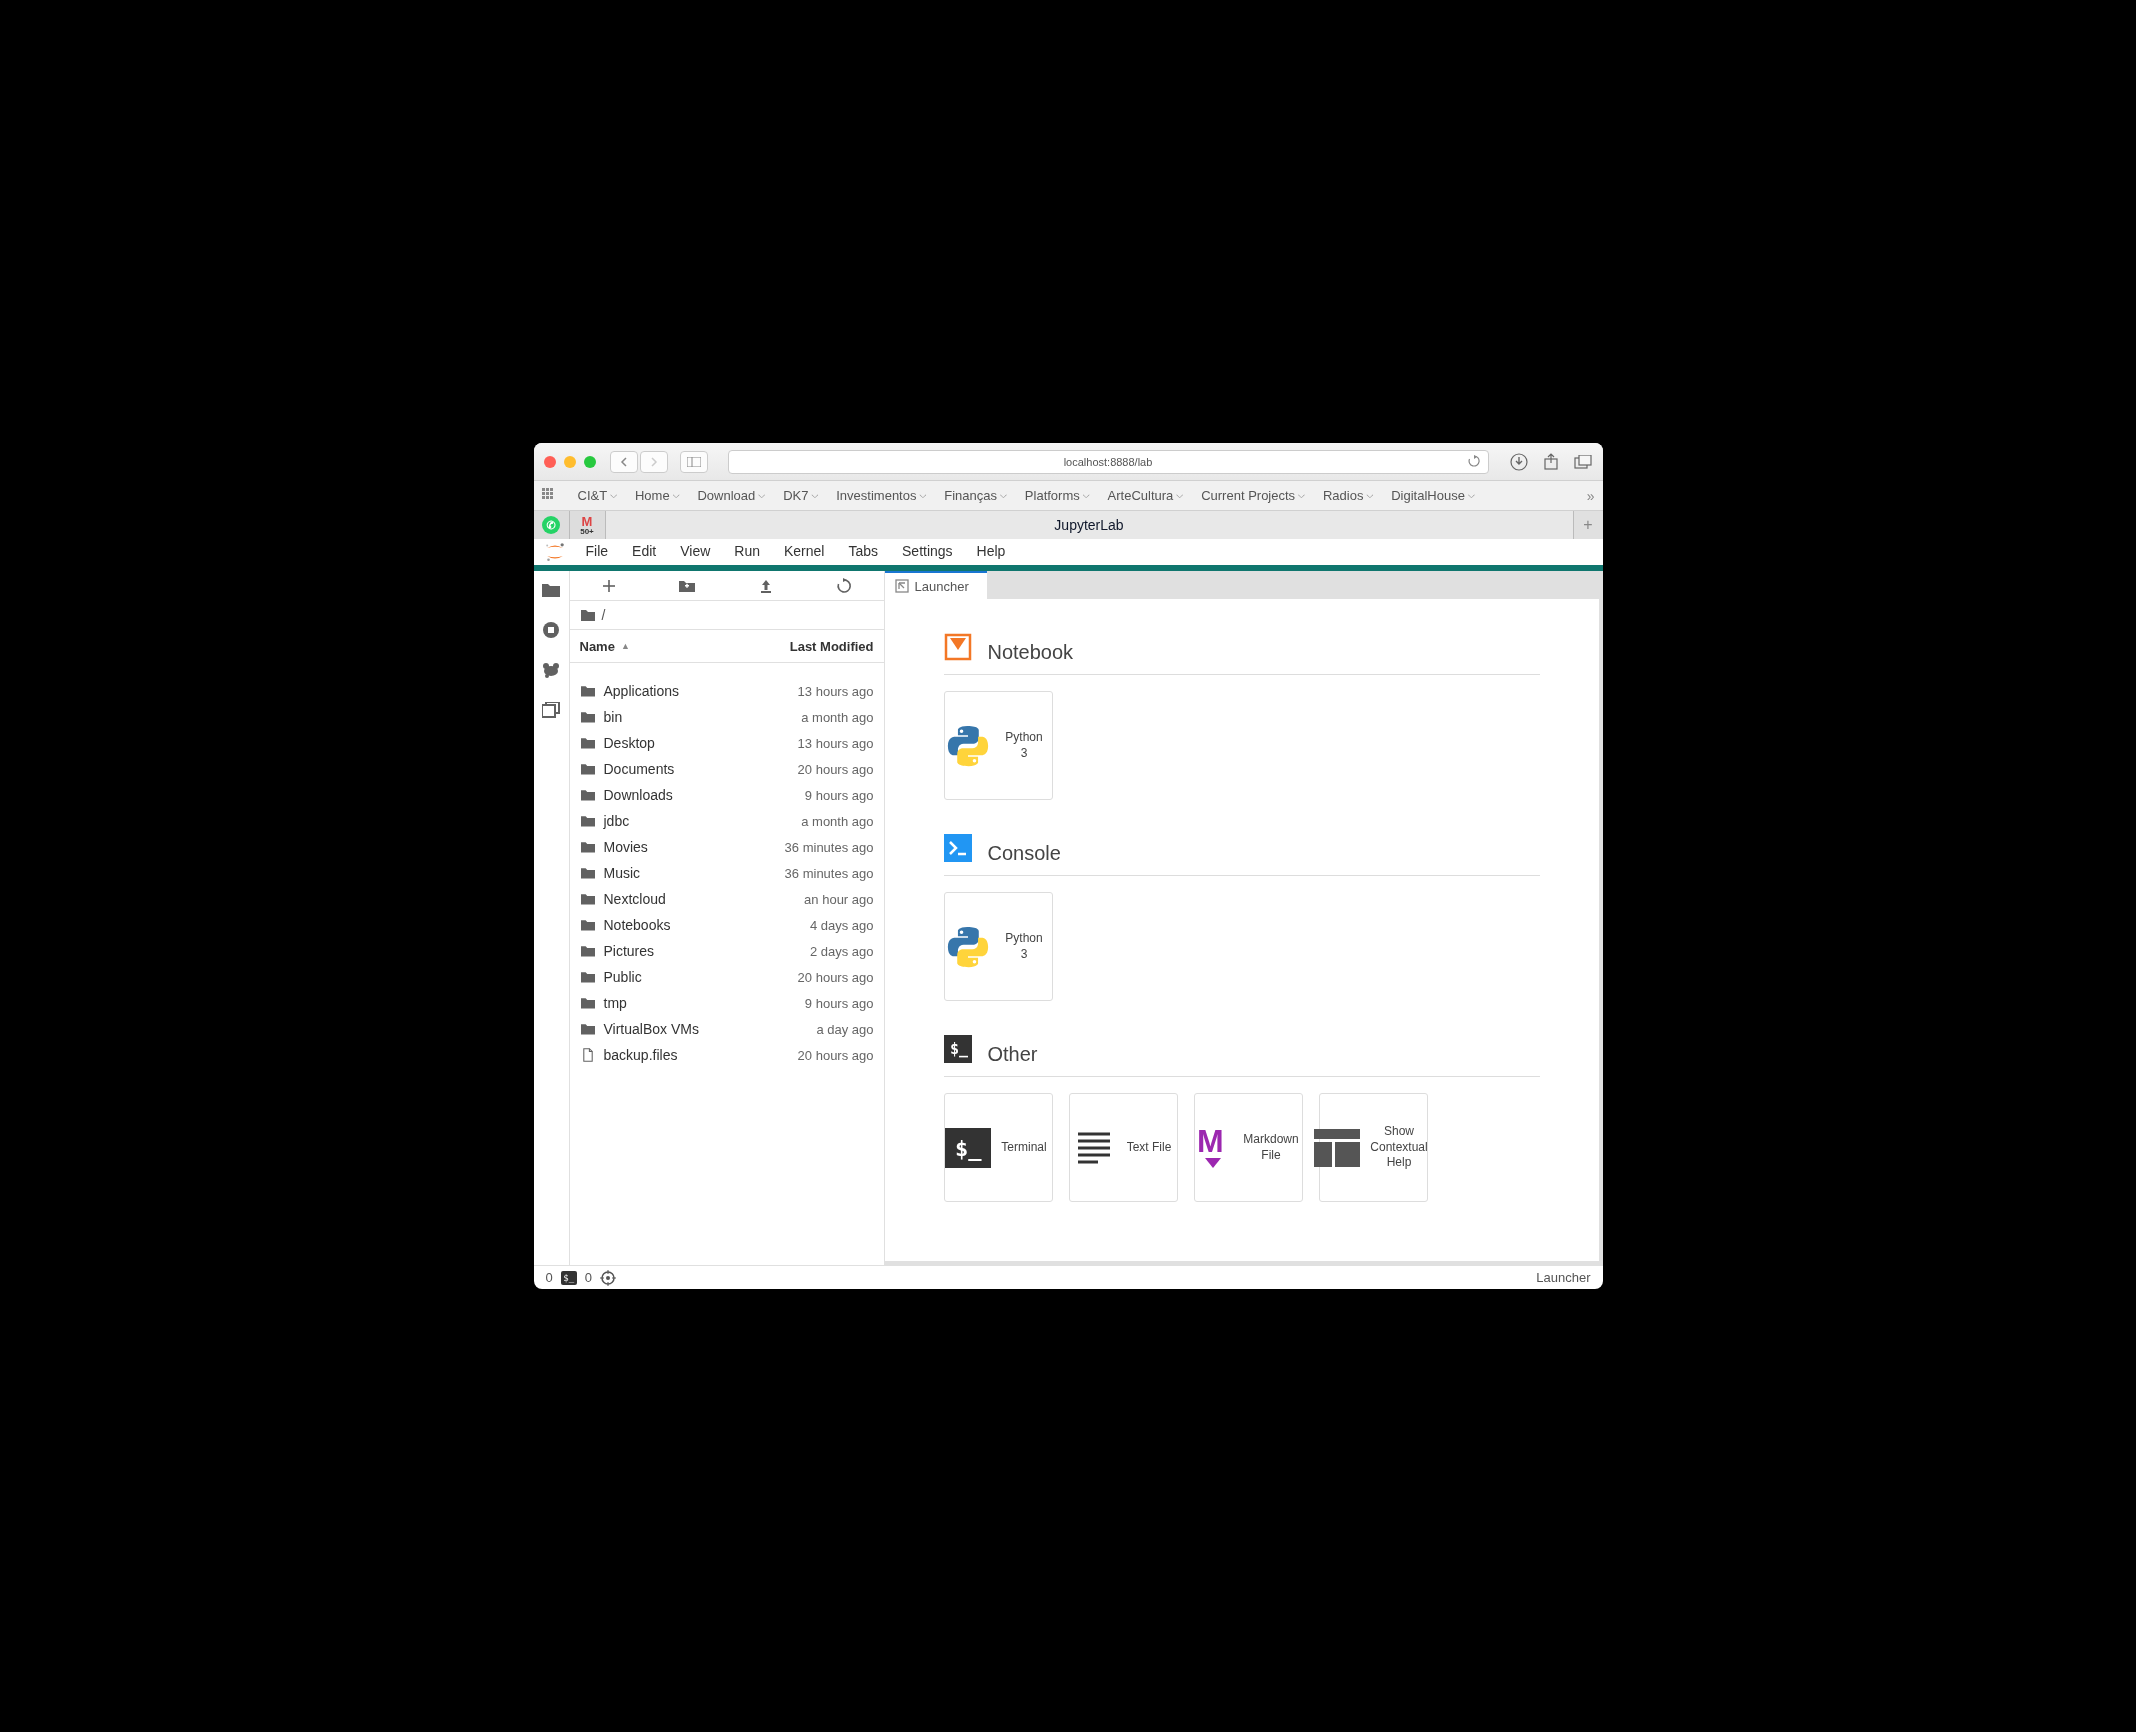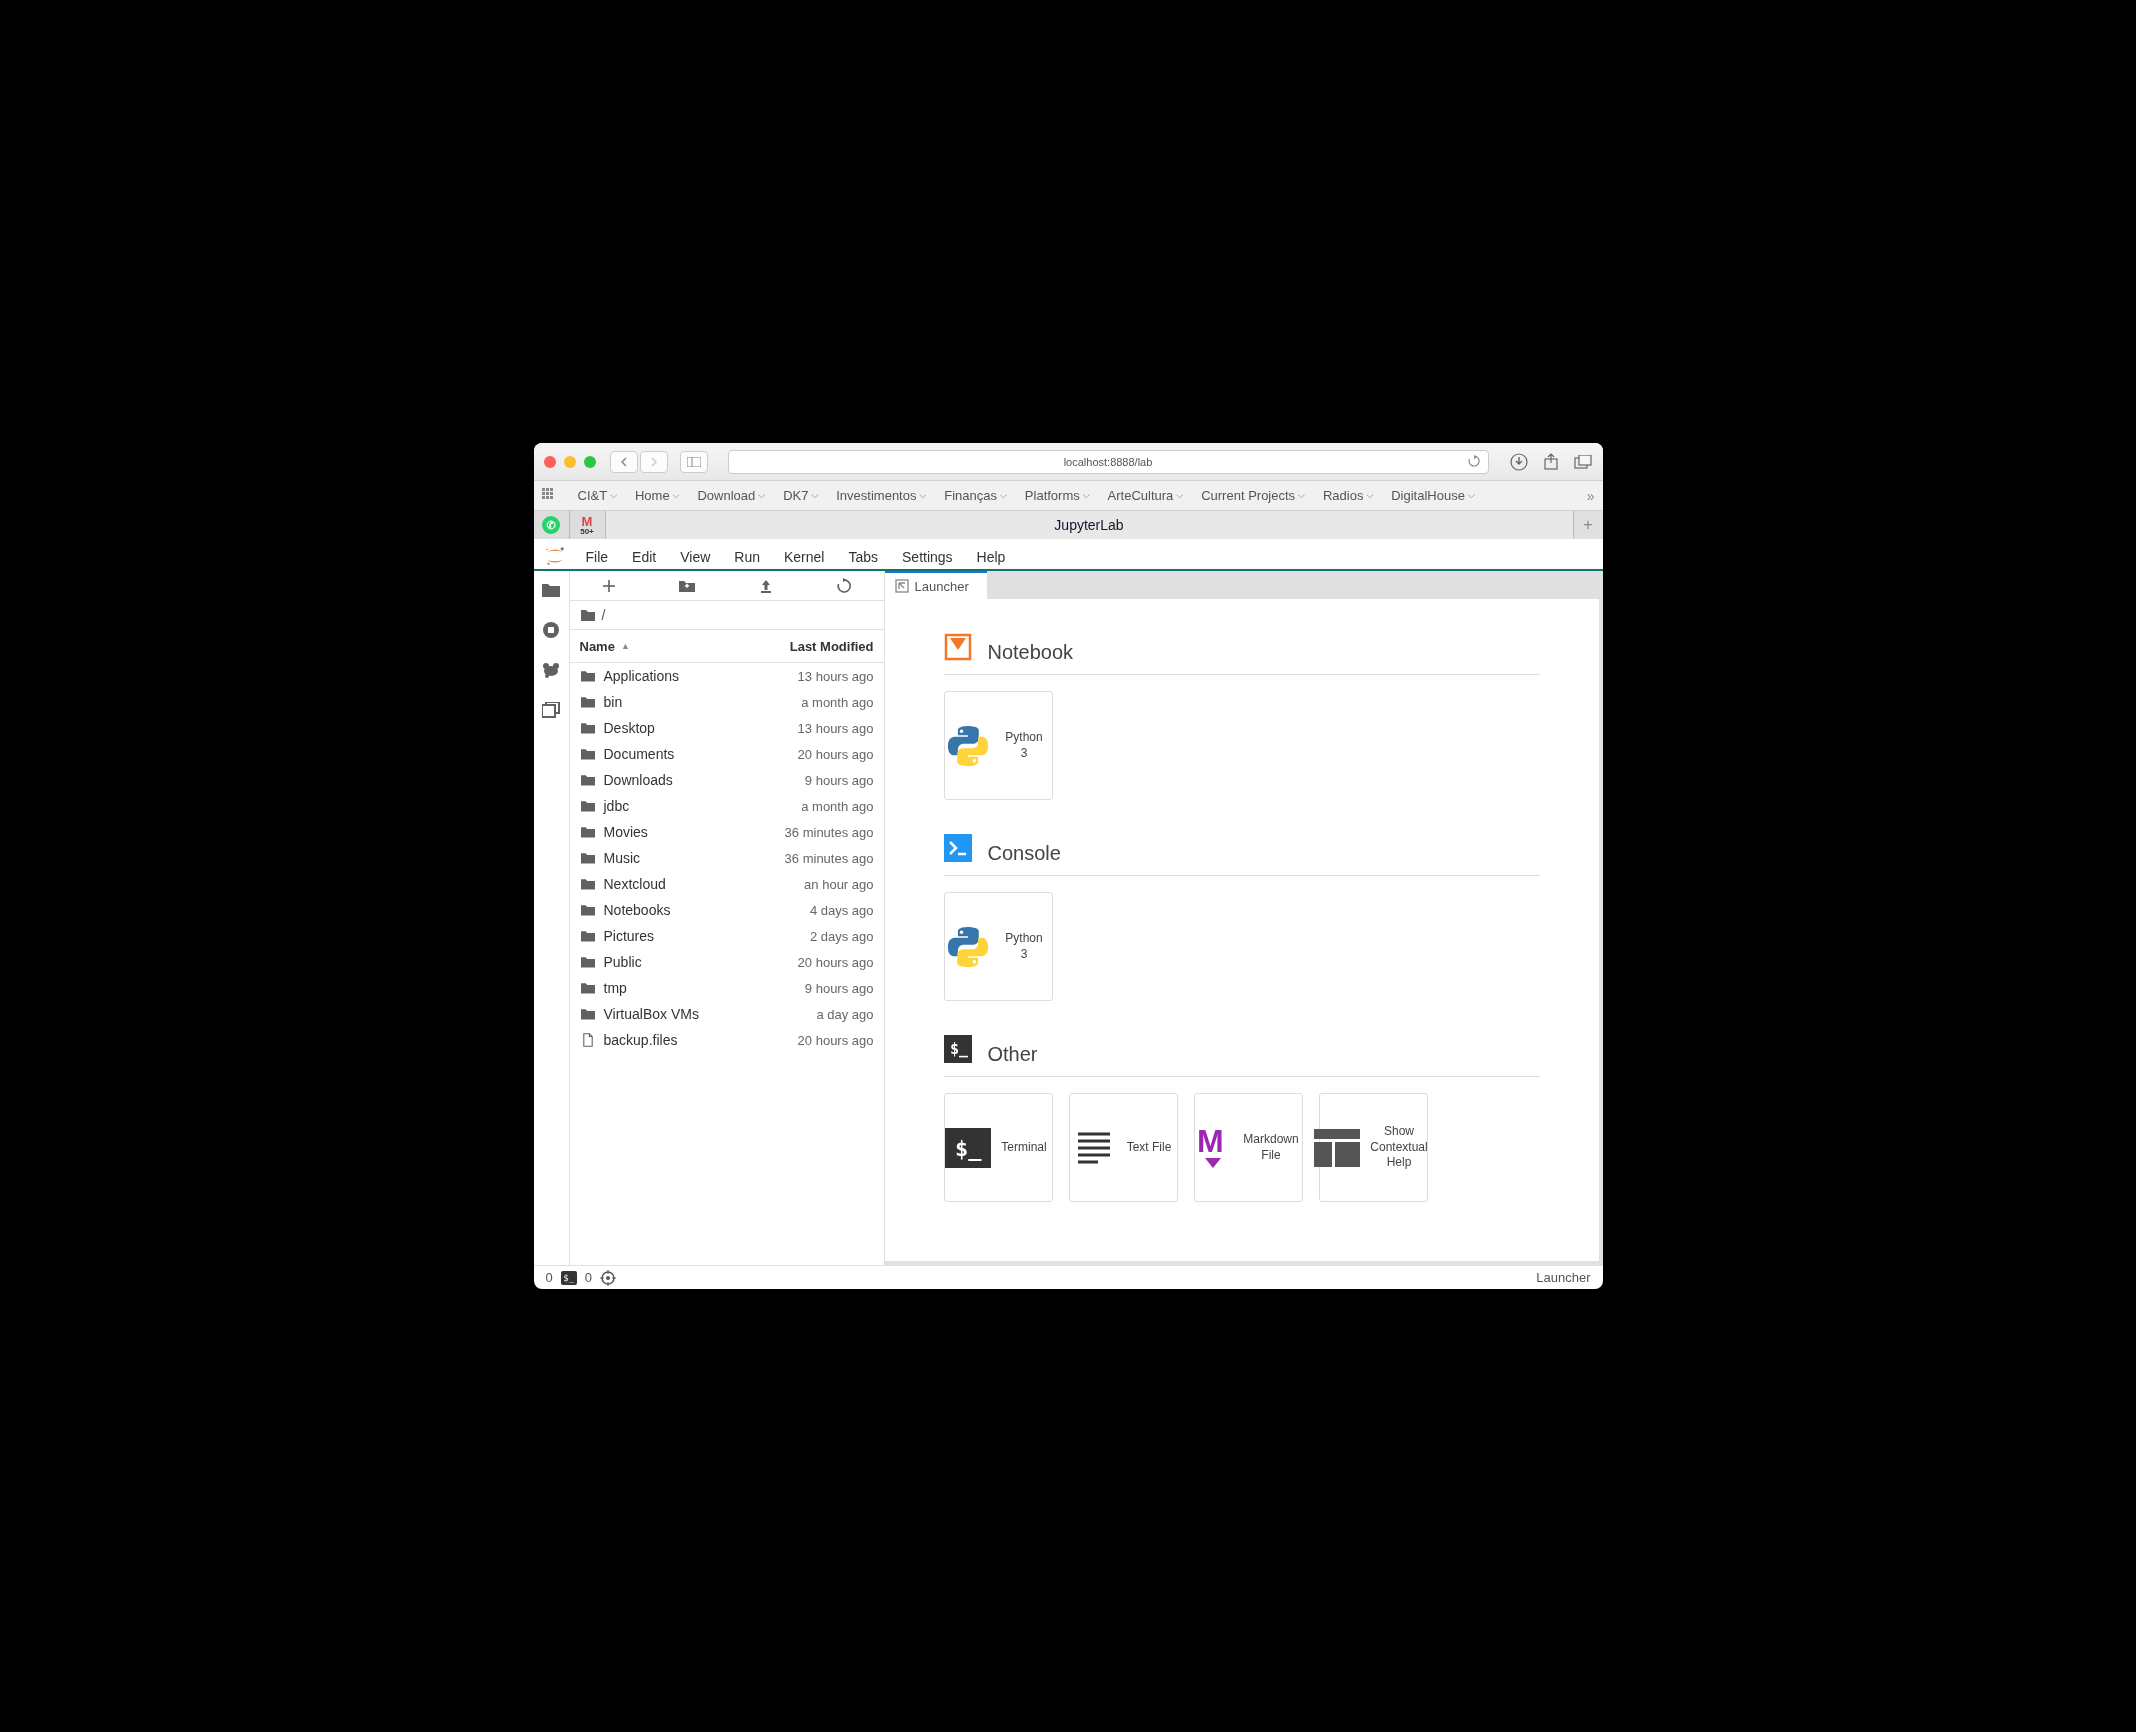--- a/index.html
+++ b/index.html
@@ -26,34 +26,34 @@
 .tabbar { height: 28px; background: #d4d4d4; display: flex; align-items: stretch; }
 .favicon-tabs { display: flex; }
 .fav-tab { width: 36px; display: flex; align-items: center; justify-content: center; border-right: 1px solid #bbb; background: #ddd; }
 .fav-wa { width: 18px; height: 18px; background: #25d366; border-radius: 50%; display:flex; align-items:center; justify-content:center; color:#fff; font-size:11px; font-weight:bold; }
 .fav-gm { font-size: 10px; color: #d44; position: relative; font-weight: bold; display: flex; flex-direction: column; align-items: center; line-height: 1; }
 .fav-gm .m { color:#d44; font-size:13px; font-weight:bold; }
 .fav-gm .cnt { color:#333; font-size:8px; }
 .main-tab { flex: 1; background: #e8e8e8; display: flex; align-items: center; justify-content: center; font-size: 14px; color: #0f172a; }
 .add-tab { width: 30px; display: flex; align-items: center; justify-content: center; color: #888; border-left: 1px solid #bbb; background: #e0e0e0; font-size: 16px; }
 .app { flex: 1; display: flex; flex-direction: column; min-height: 0; }
-.app-menubar { height: 32px; display: flex; align-items: flex-end; border-bottom: 2px solid #0f766e; padding-left: 6px; }
+.app-menubar { height: 32px; display: flex; align-items: flex-start; border-bottom: 6px solid #0f766e; padding-left: 6px; }
 .jp-logo { width: 26px; height: 26px; margin: 0 6px 0 2px; }
 .app-menubar .menu-item { padding: 4px 12px; font-size: 14px; color: #333; cursor: pointer; }
 .app-body { flex: 1; display: flex; min-height: 0; }
 .left-sidebar { width: 36px; background: #fff; border-right: 1px solid #e0e0e0; display: flex; flex-direction: column; align-items: center; padding-top: 8px; gap: 18px; }
 .ls-item { width: 22px; height: 22px; color: #616161; display:flex; align-items:center; justify-content:center; cursor:pointer; }
 .filebrowser { width: 315px; border-right: 1px solid #e0e0e0; display: flex; flex-direction: column; }
 .fb-toolbar { height: 30px; display: flex; align-items: center; justify-content: space-around; border-bottom: 1px solid #e0e0e0; color: #616161; }
 .fb-tb-btn { cursor: pointer; width: 20px; height: 20px; display:flex; align-items:center; justify-content:center; }
 .fb-crumb { height: 28px; display: flex; align-items: center; padding: 0 10px; font-size: 14px; color: #555; gap: 6px; }
 .fb-header { height: 28px; display: flex; align-items: center; border-top: 1px solid #e0e0e0; border-bottom: 1px solid #e0e0e0; font-weight: 600; font-size: 13px; padding: 16px 10px; justify-content: space-between; background:#fff; }
 .fb-header .col-name { display: flex; align-items: center; gap: 6px; }
 .sort-ind { font-size: 9px; color: #888; }
-.fb-list { flex: 1; overflow: auto; }
+.fb-list { flex: 1; overflow: auto; margin-top: 15px; }
 .fb-row { display: flex; align-items: center; height: 26px; padding: 0 10px; font-size: 14px; cursor: pointer; justify-content: space-between; }
 .fb-name { display: flex; align-items: center; gap: 8px; color: #333; }
 .fb-mod { color: #666; font-size: 13px; }
 .ic-folder { width: 16px; height: 14px; color: #616161; }
 .main-area { flex: 1; display: flex; flex-direction: column; background: #e0e0e0; padding: 0; min-width:0; }
 .doc-tabs { height: 28px; background: #e0e0e0; display: flex; }
 .doc-tab { background: #fff; border-top: 2px solid #1976d2; padding: 0 18px 0 10px; display: flex; align-items: center; gap: 6px; font-size: 13px; color: #555; }
 .launcher-content { flex: 1; background: #fff; margin: 0 4px 4px 0; overflow: auto; padding: 30px 59px; }
 .launcher-section { margin-bottom: 30px; }
 .section-header { display: flex; align-items: center; gap: 16px; padding-bottom: 10px; border-bottom: 1px solid #ddd; margin-bottom: 16px; }

